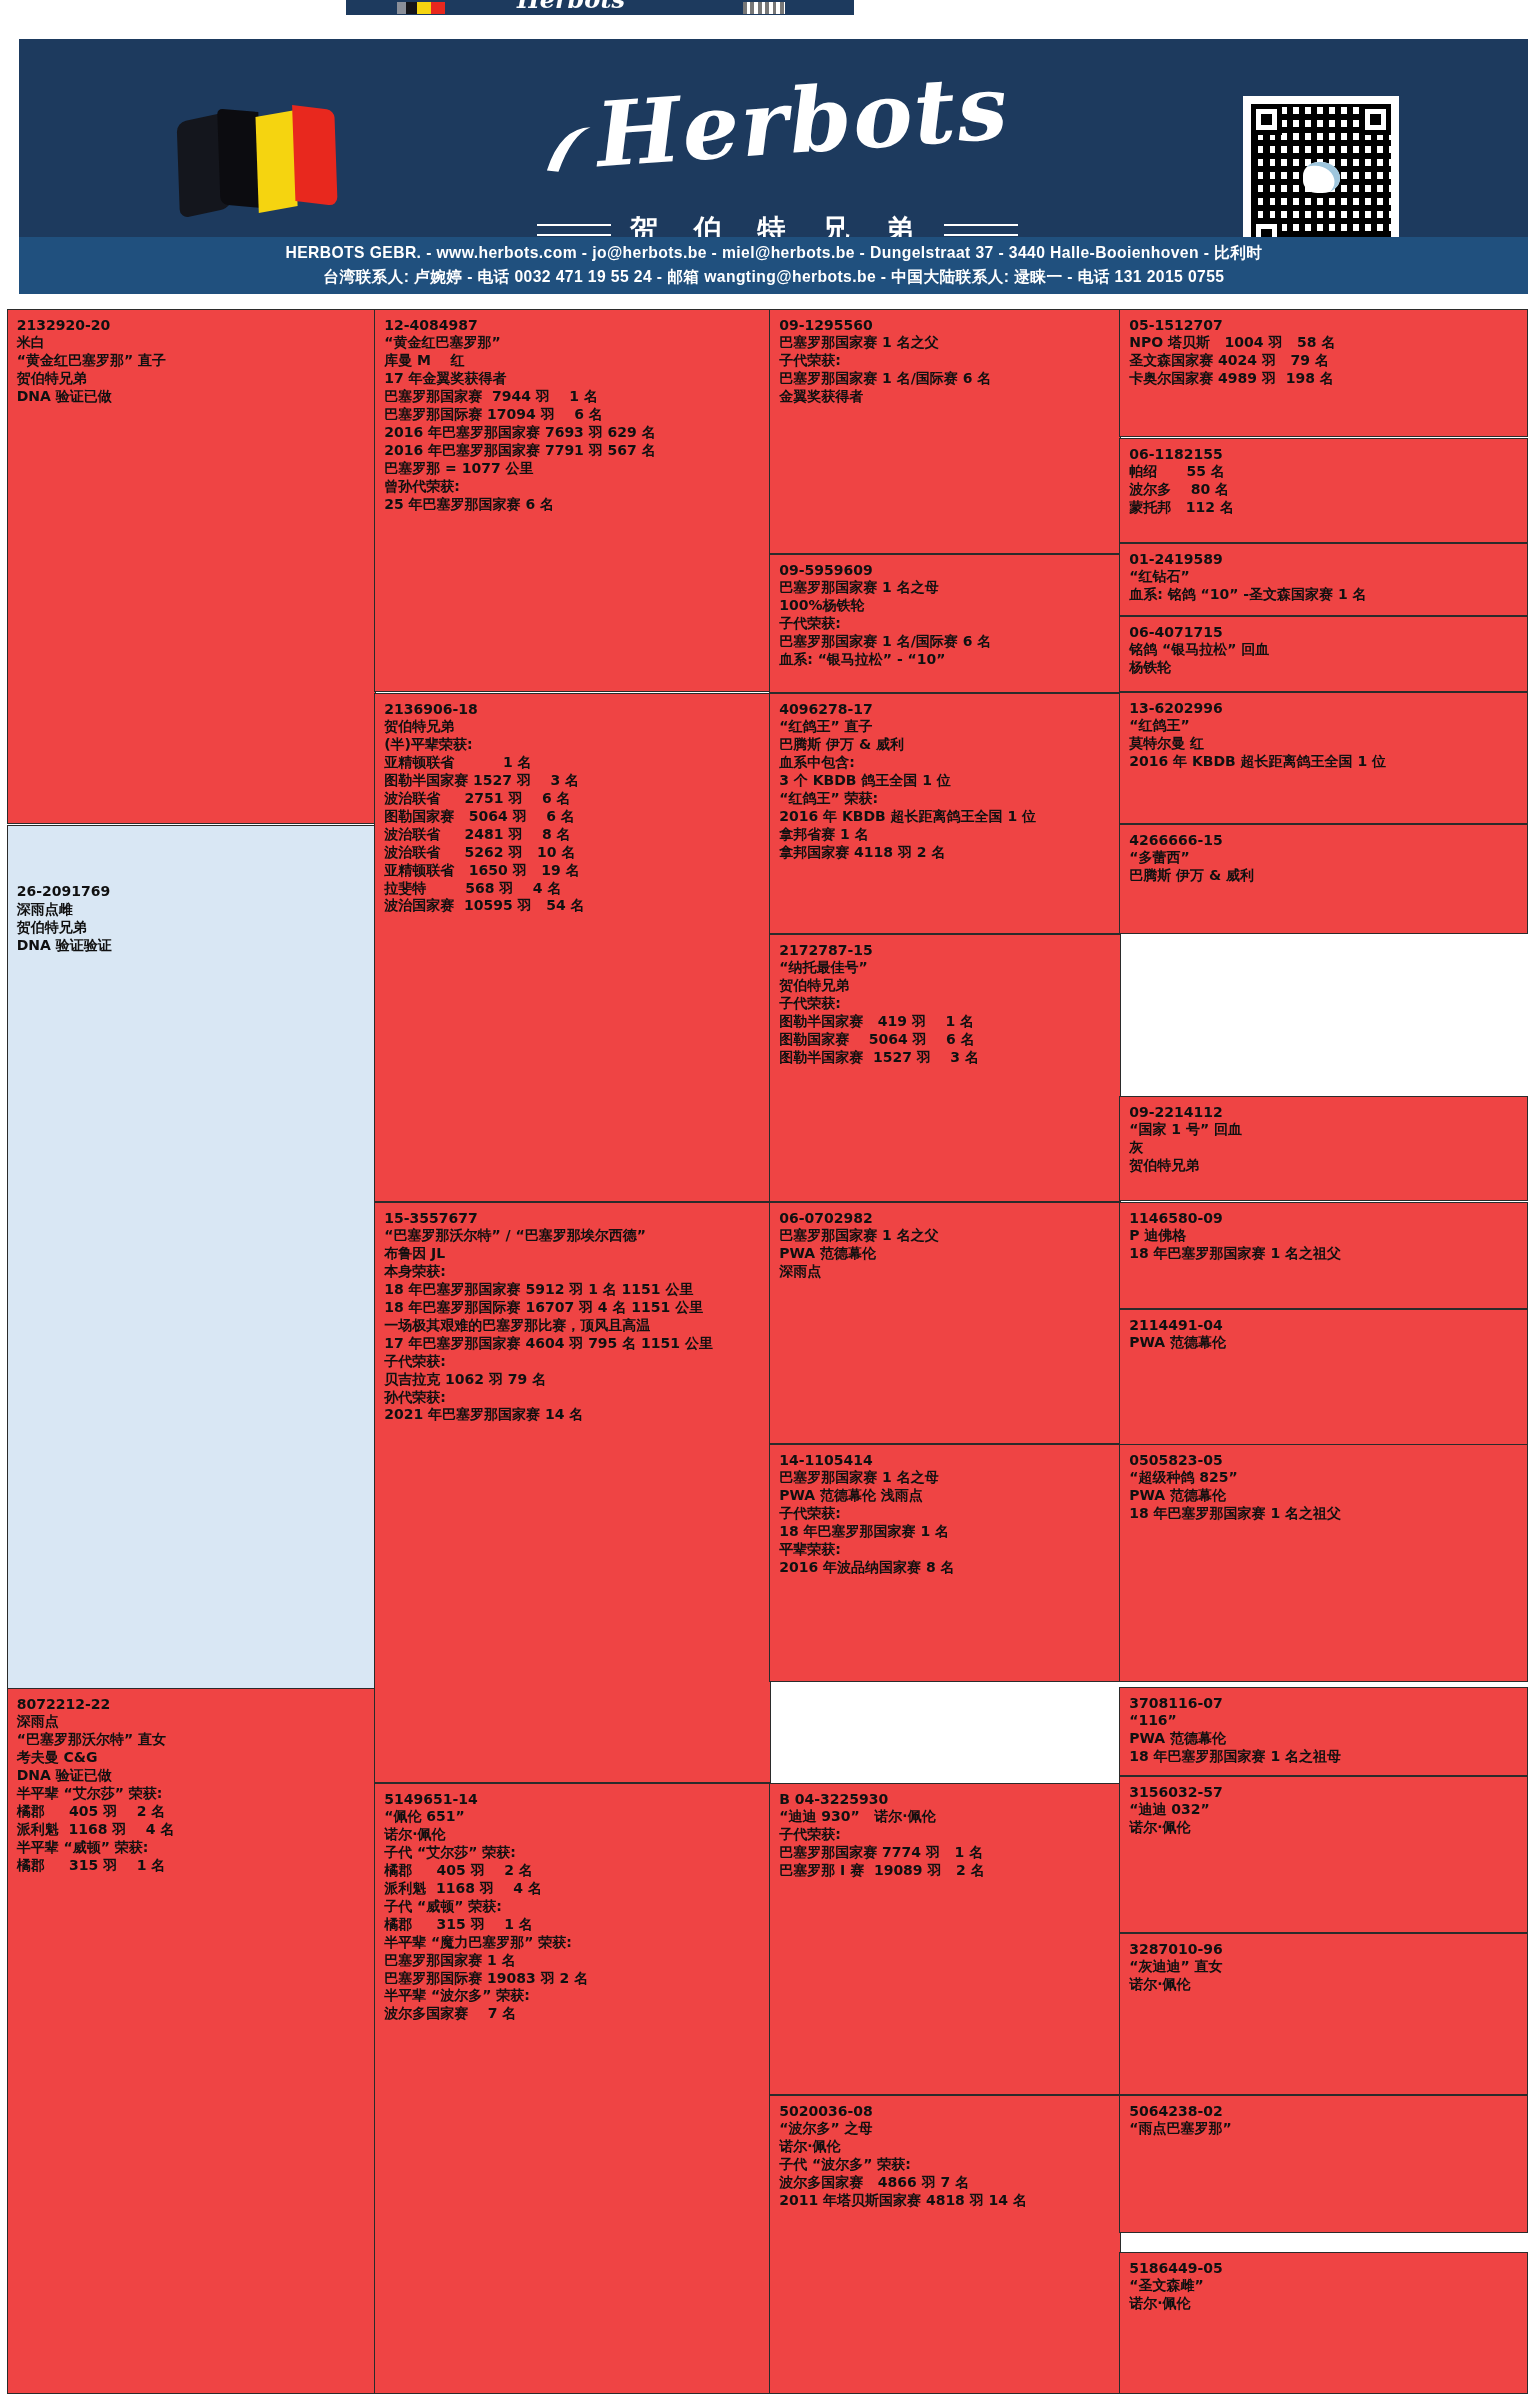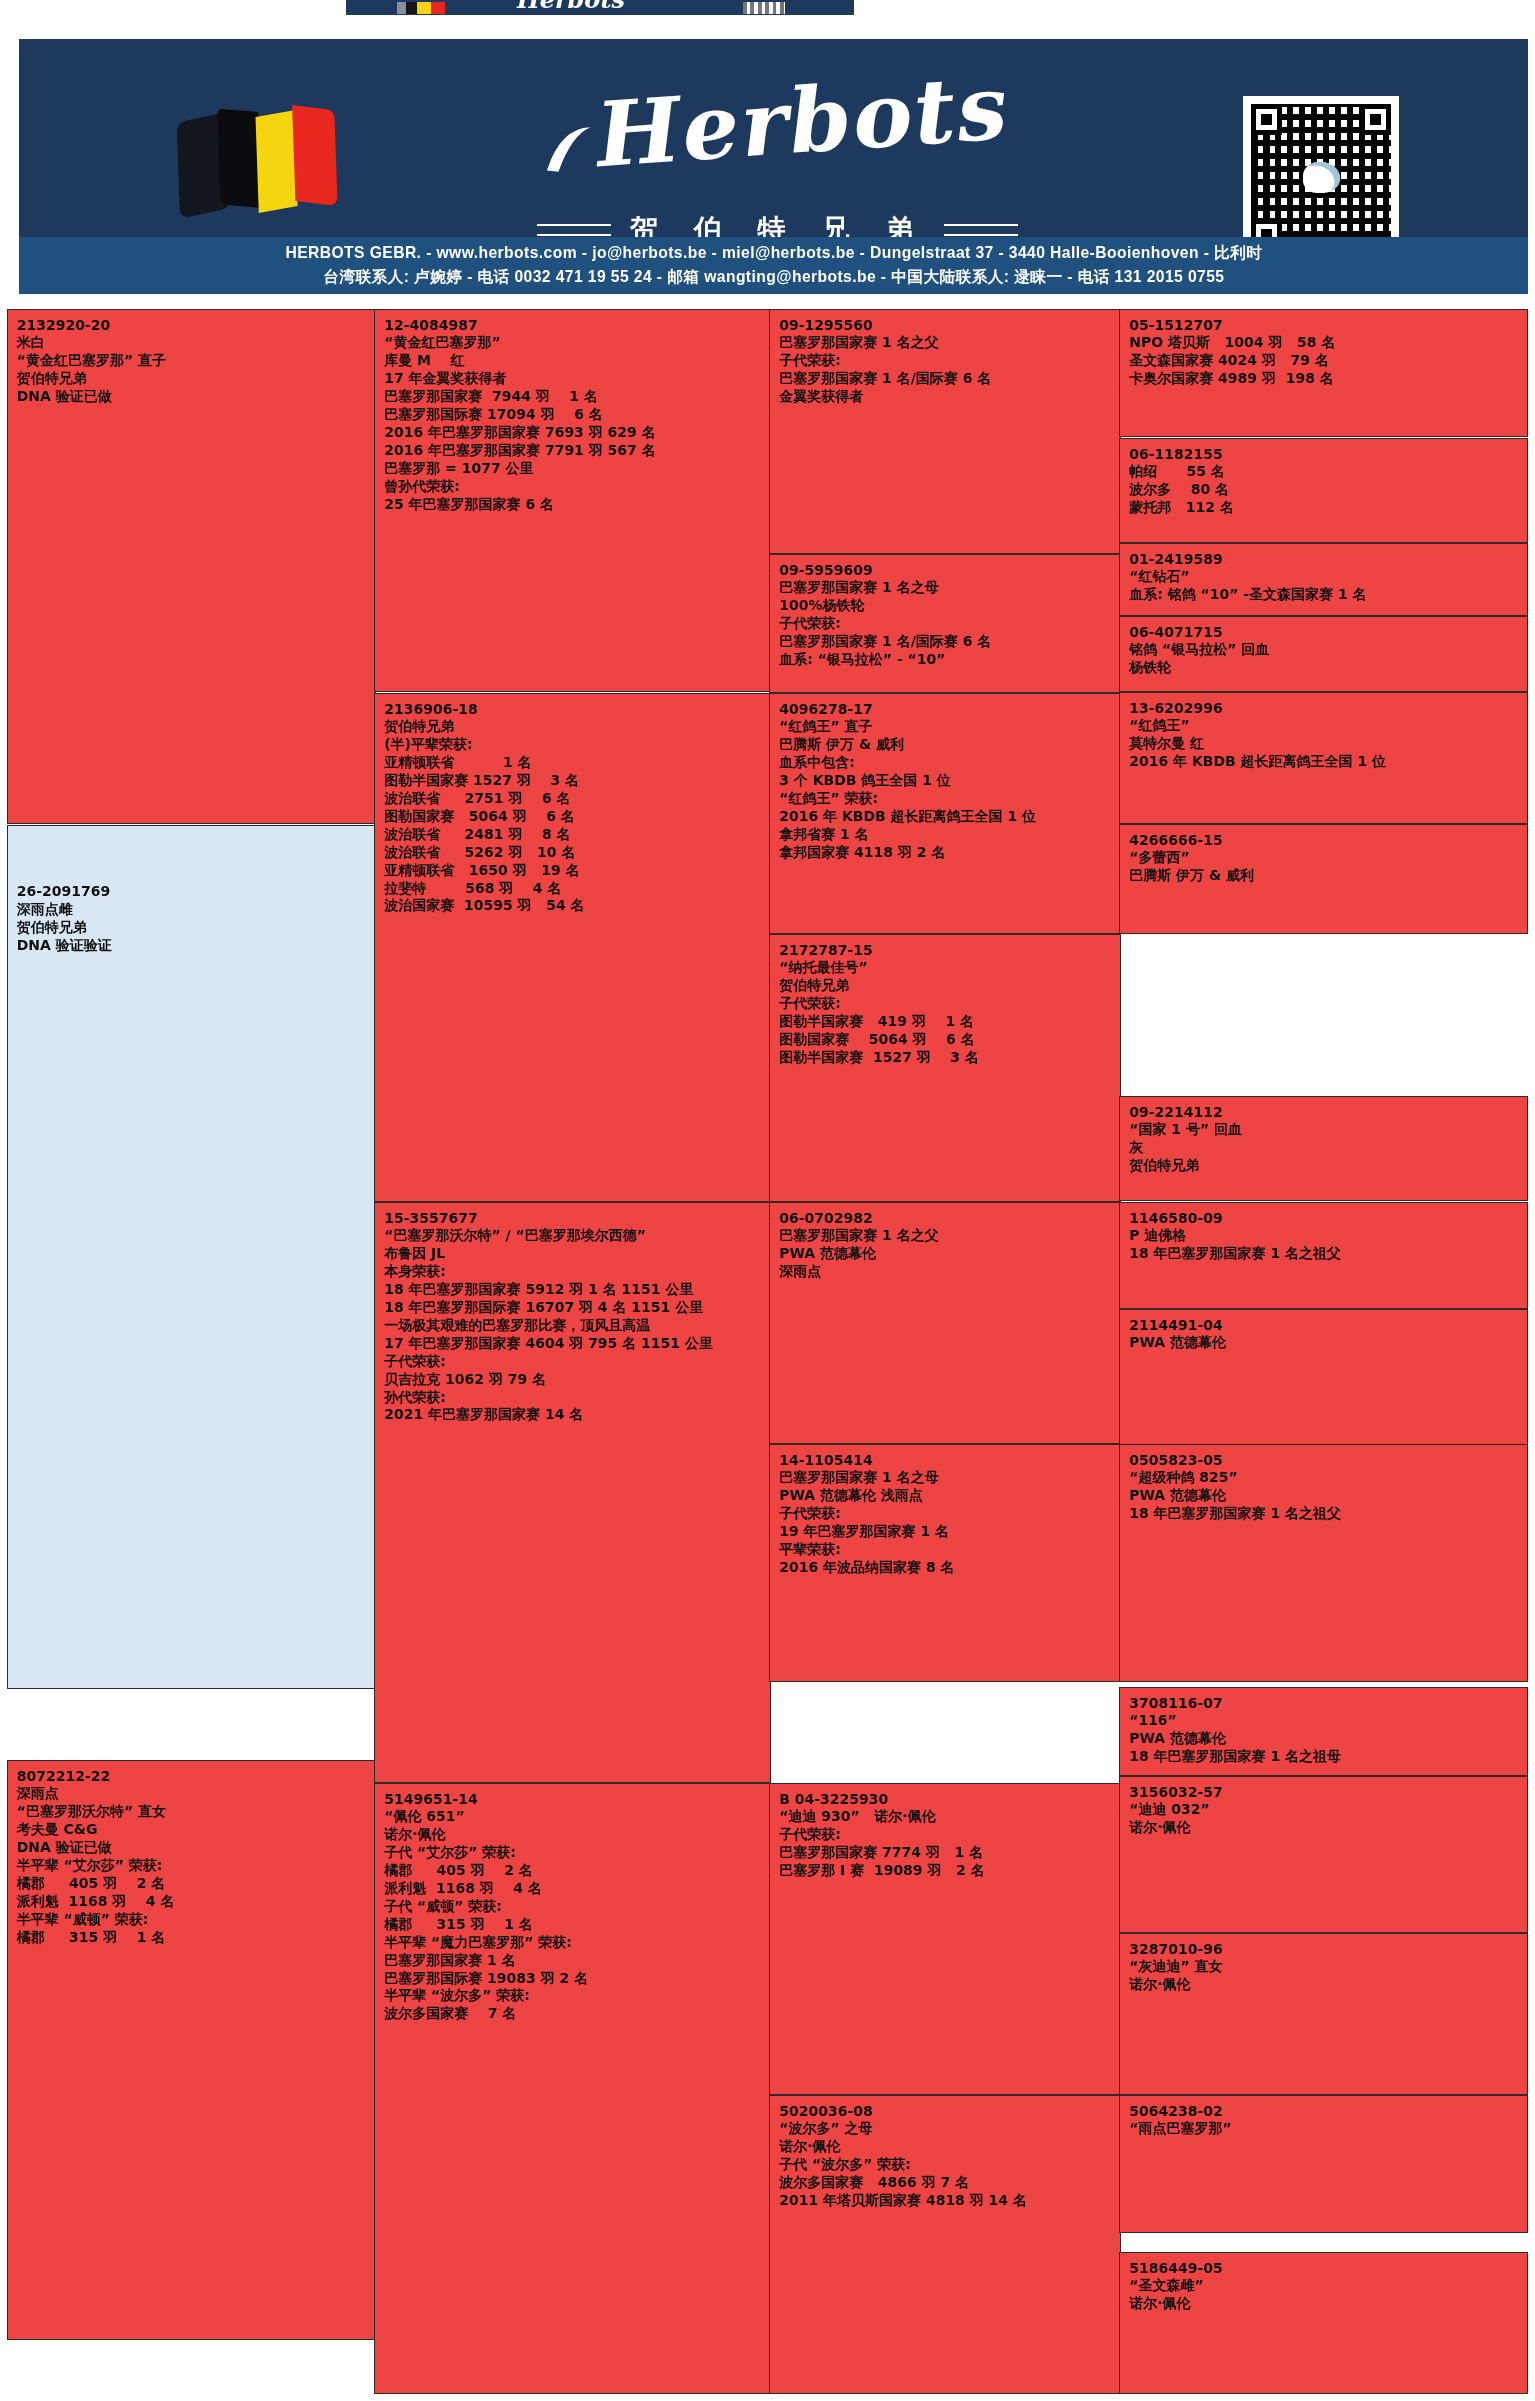--- a/index.html
+++ b/index.html
@@ -106,21 +106,21 @@
 
   <div class="cell col1" style="top:309px;height:515px">2132920-20
 米白
 “黄金红巴塞罗那” 直子
 贺伯特兄弟
 DNA 验证已做</div>
   <div class="cell col1 blue pad-top" style="top:825px;height:864px">26-2091769
 深雨点雌
 贺伯特兄弟
 DNA 验证验证</div>
-  <div class="cell col1" style="top:1760px;height:580px">8072212-22
+  <div class="cell col1" style="top:1688px;height:706px">8072212-22
 深雨点
 “巴塞罗那沃尔特” 直女
 考夫曼 C&amp;G
 DNA 验证已做
 半平辈 “艾尔莎” 荣获:
 橘郡     405 羽    2 名
 派利魁  1168 羽    4 名
 半平辈 “威顿” 荣获:
 橘郡     315 羽    1 名</div>
 
@@ -201,21 +201,21 @@
 图勒国家赛    5064 羽    6 名
 图勒半国家赛  1527 羽    3 名</div>
   <div class="cell col3" style="top:1202px;height:242px">06-0702982
 巴塞罗那国家赛 1 名之父
 PWA 范德幕伦
 深雨点</div>
   <div class="cell col3" style="top:1444px;height:238px">14-1105414
 巴塞罗那国家赛 1 名之母
 PWA 范德幕伦 浅雨点
 子代荣获:
-19 年巴塞罗那国家赛 1 名
+18 年巴塞罗那国家赛 1 名
 平辈荣获:
 2016 年波品纳国家赛 8 名</div>
   <div class="cell col3" style="top:1783px;height:312px">B 04-3225930
 “迪迪 930”   诺尔·佩伦
 子代荣获:
 巴塞罗那国家赛 7774 羽   1 名
 巴塞罗那 I 赛  19089 羽   2 名</div>
   <div class="cell col3" style="top:2095px;height:299px">5020036-08
 “波尔多” 之母
 诺尔·佩伦

